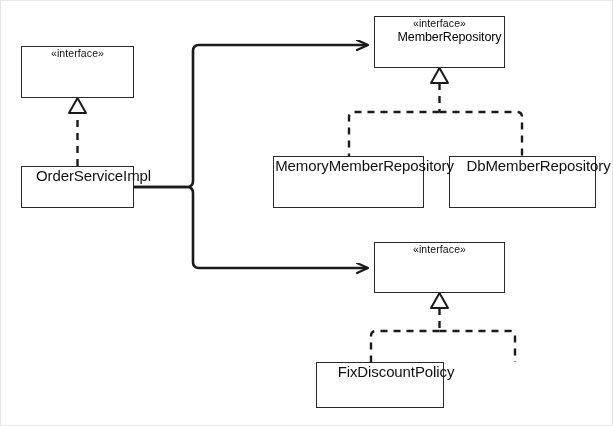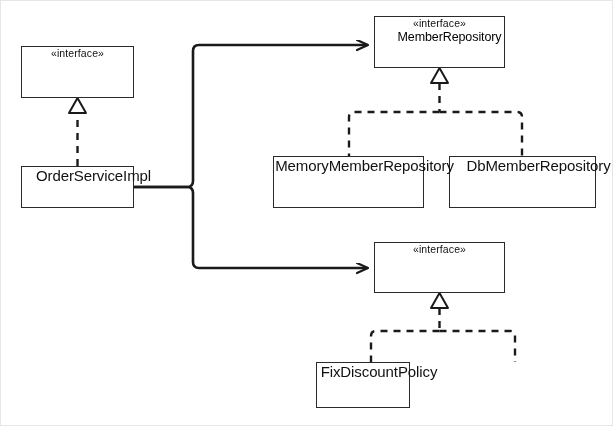--- a/index.html
+++ b/index.html
@@ -107,18 +107,18 @@
   </div>
 
   <div class="node" style="left:272px; top:155px; width:151px; height:52px;">
     <span class="plainname">MemoryMemberRepository</span>
   </div>
 
   <div class="node" style="left:373px; top:241px; width:131px; height:51px;">
     <span class="stereotype">«interface»</span>
   </div>
 
-  <div class="node" style="left:315px; top:361px; width:94px; height:46px;">
+  <div class="node" style="left:315px; top:361px; width:128px; height:46px;">
     <span class="plainname">FixDiscountPolicy</span>
   </div>
 
 
 </div>
 
 </body></html>

